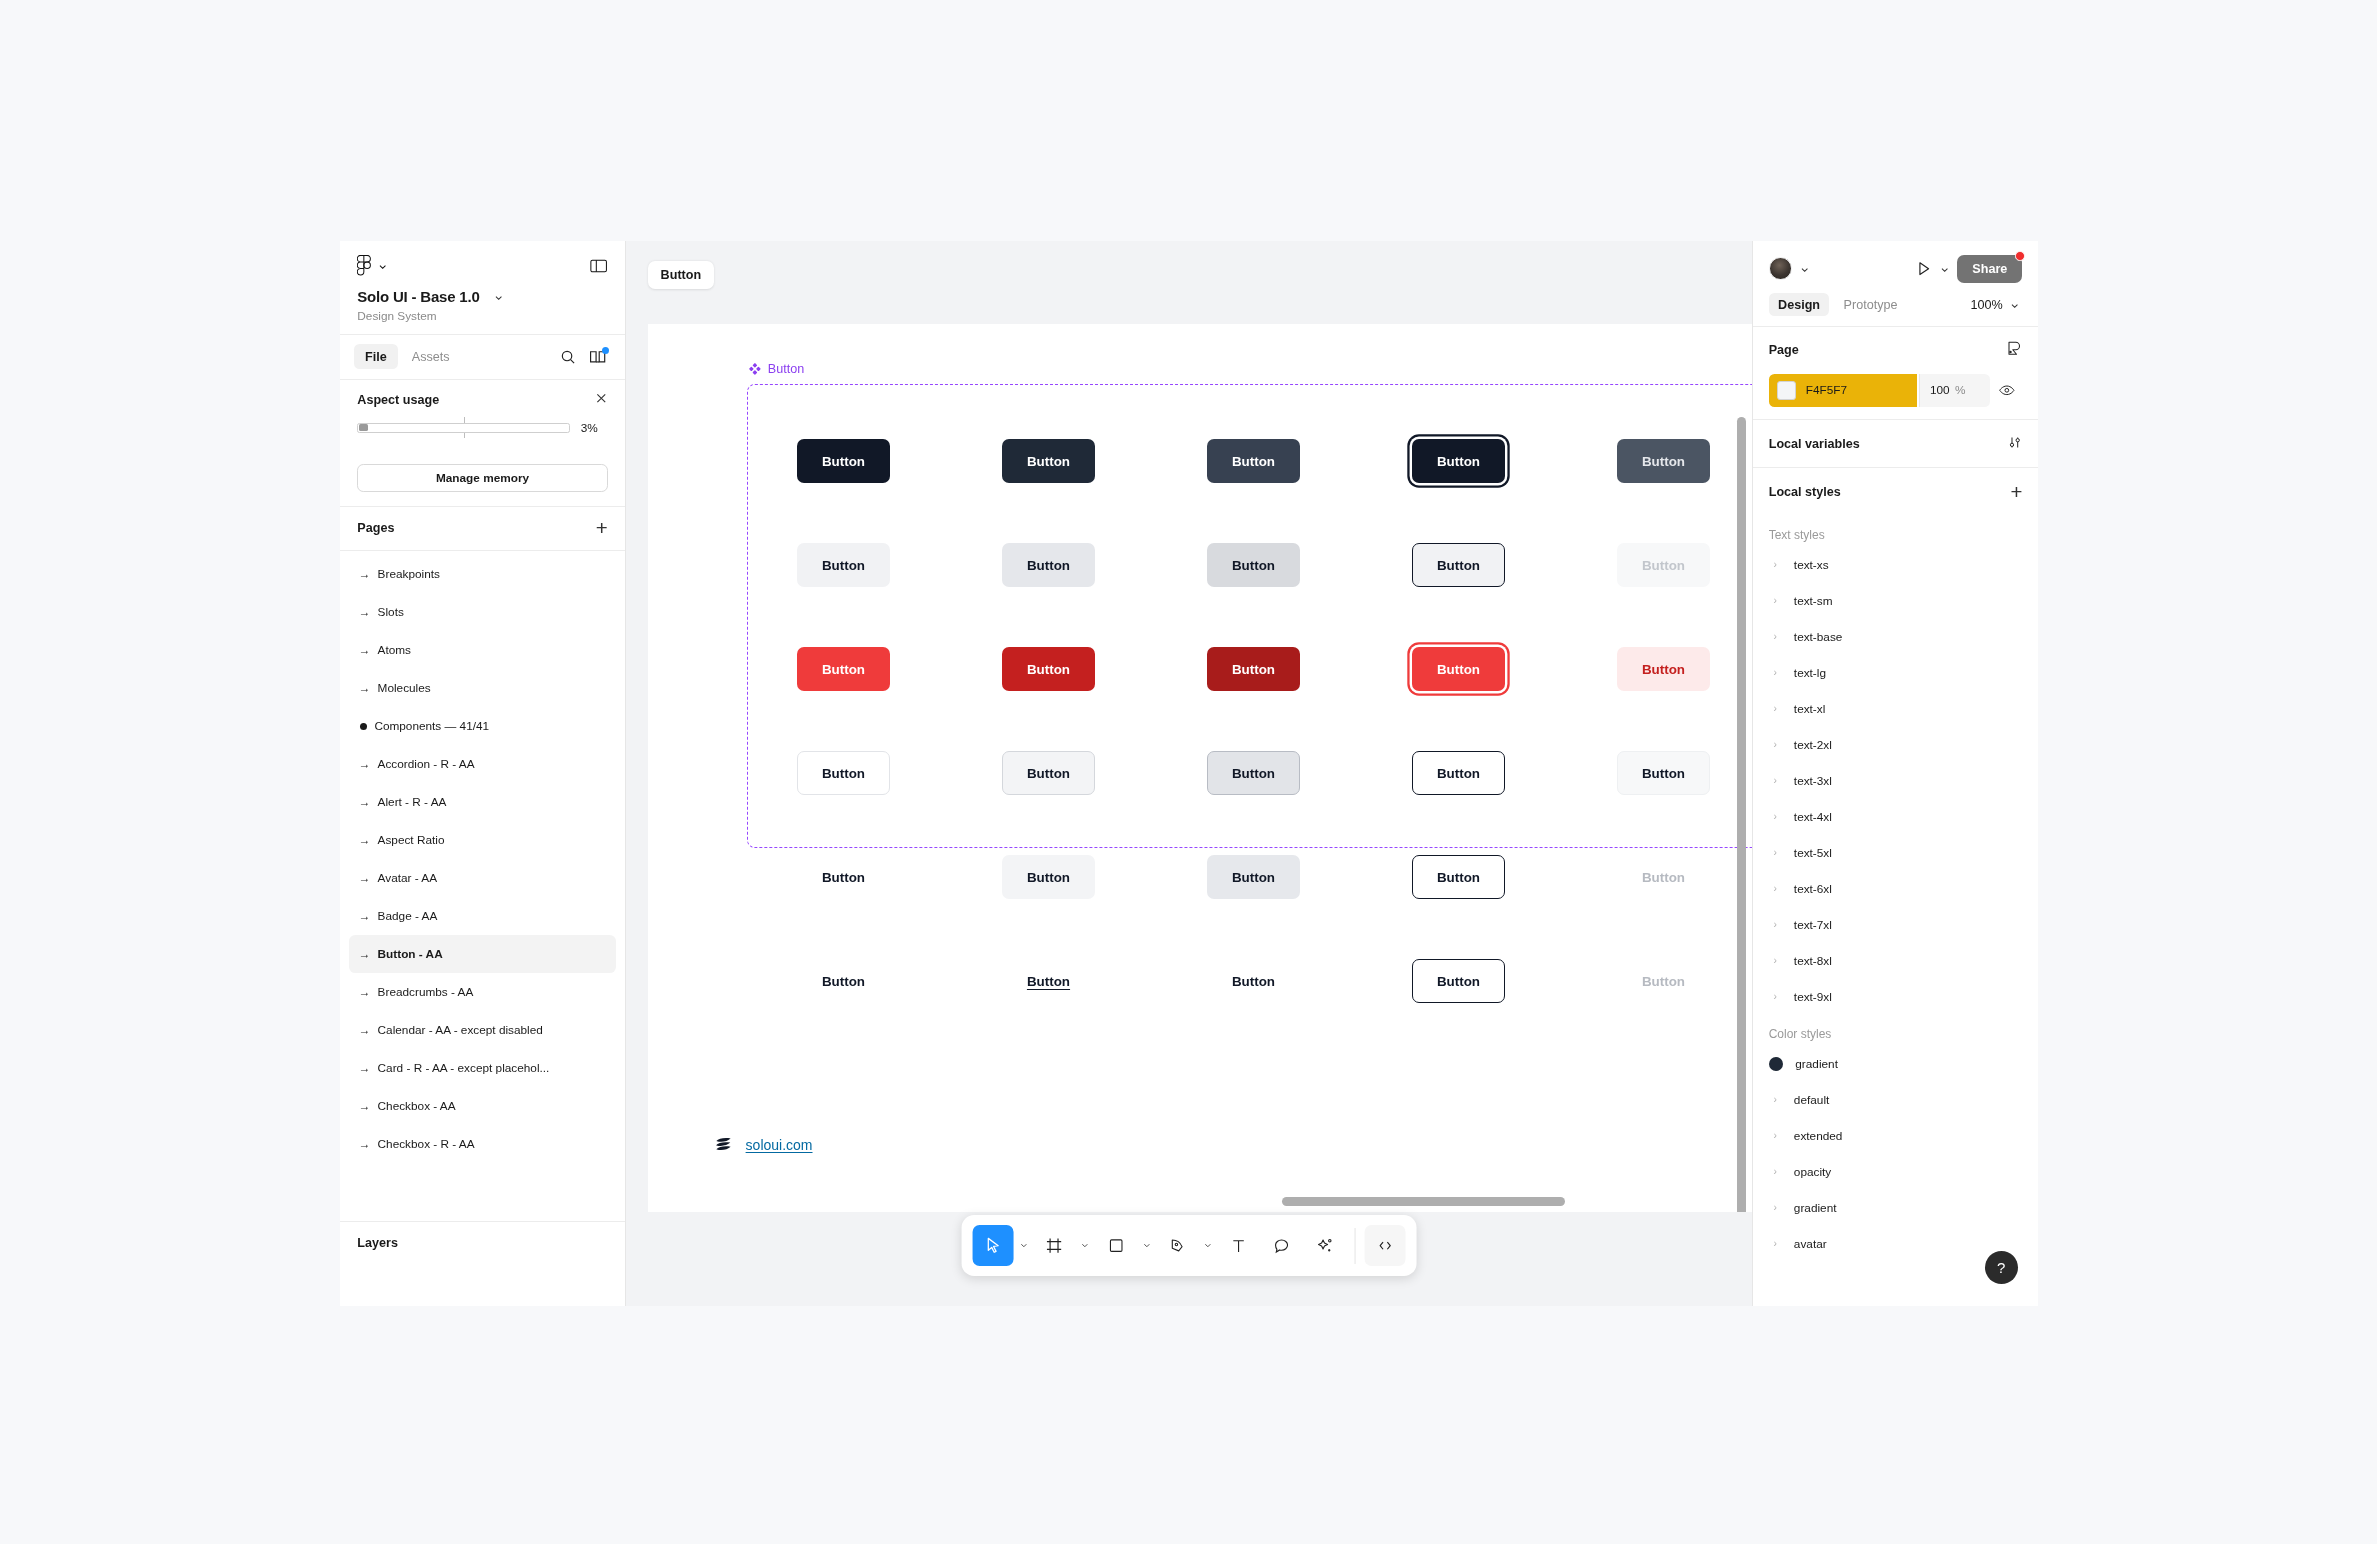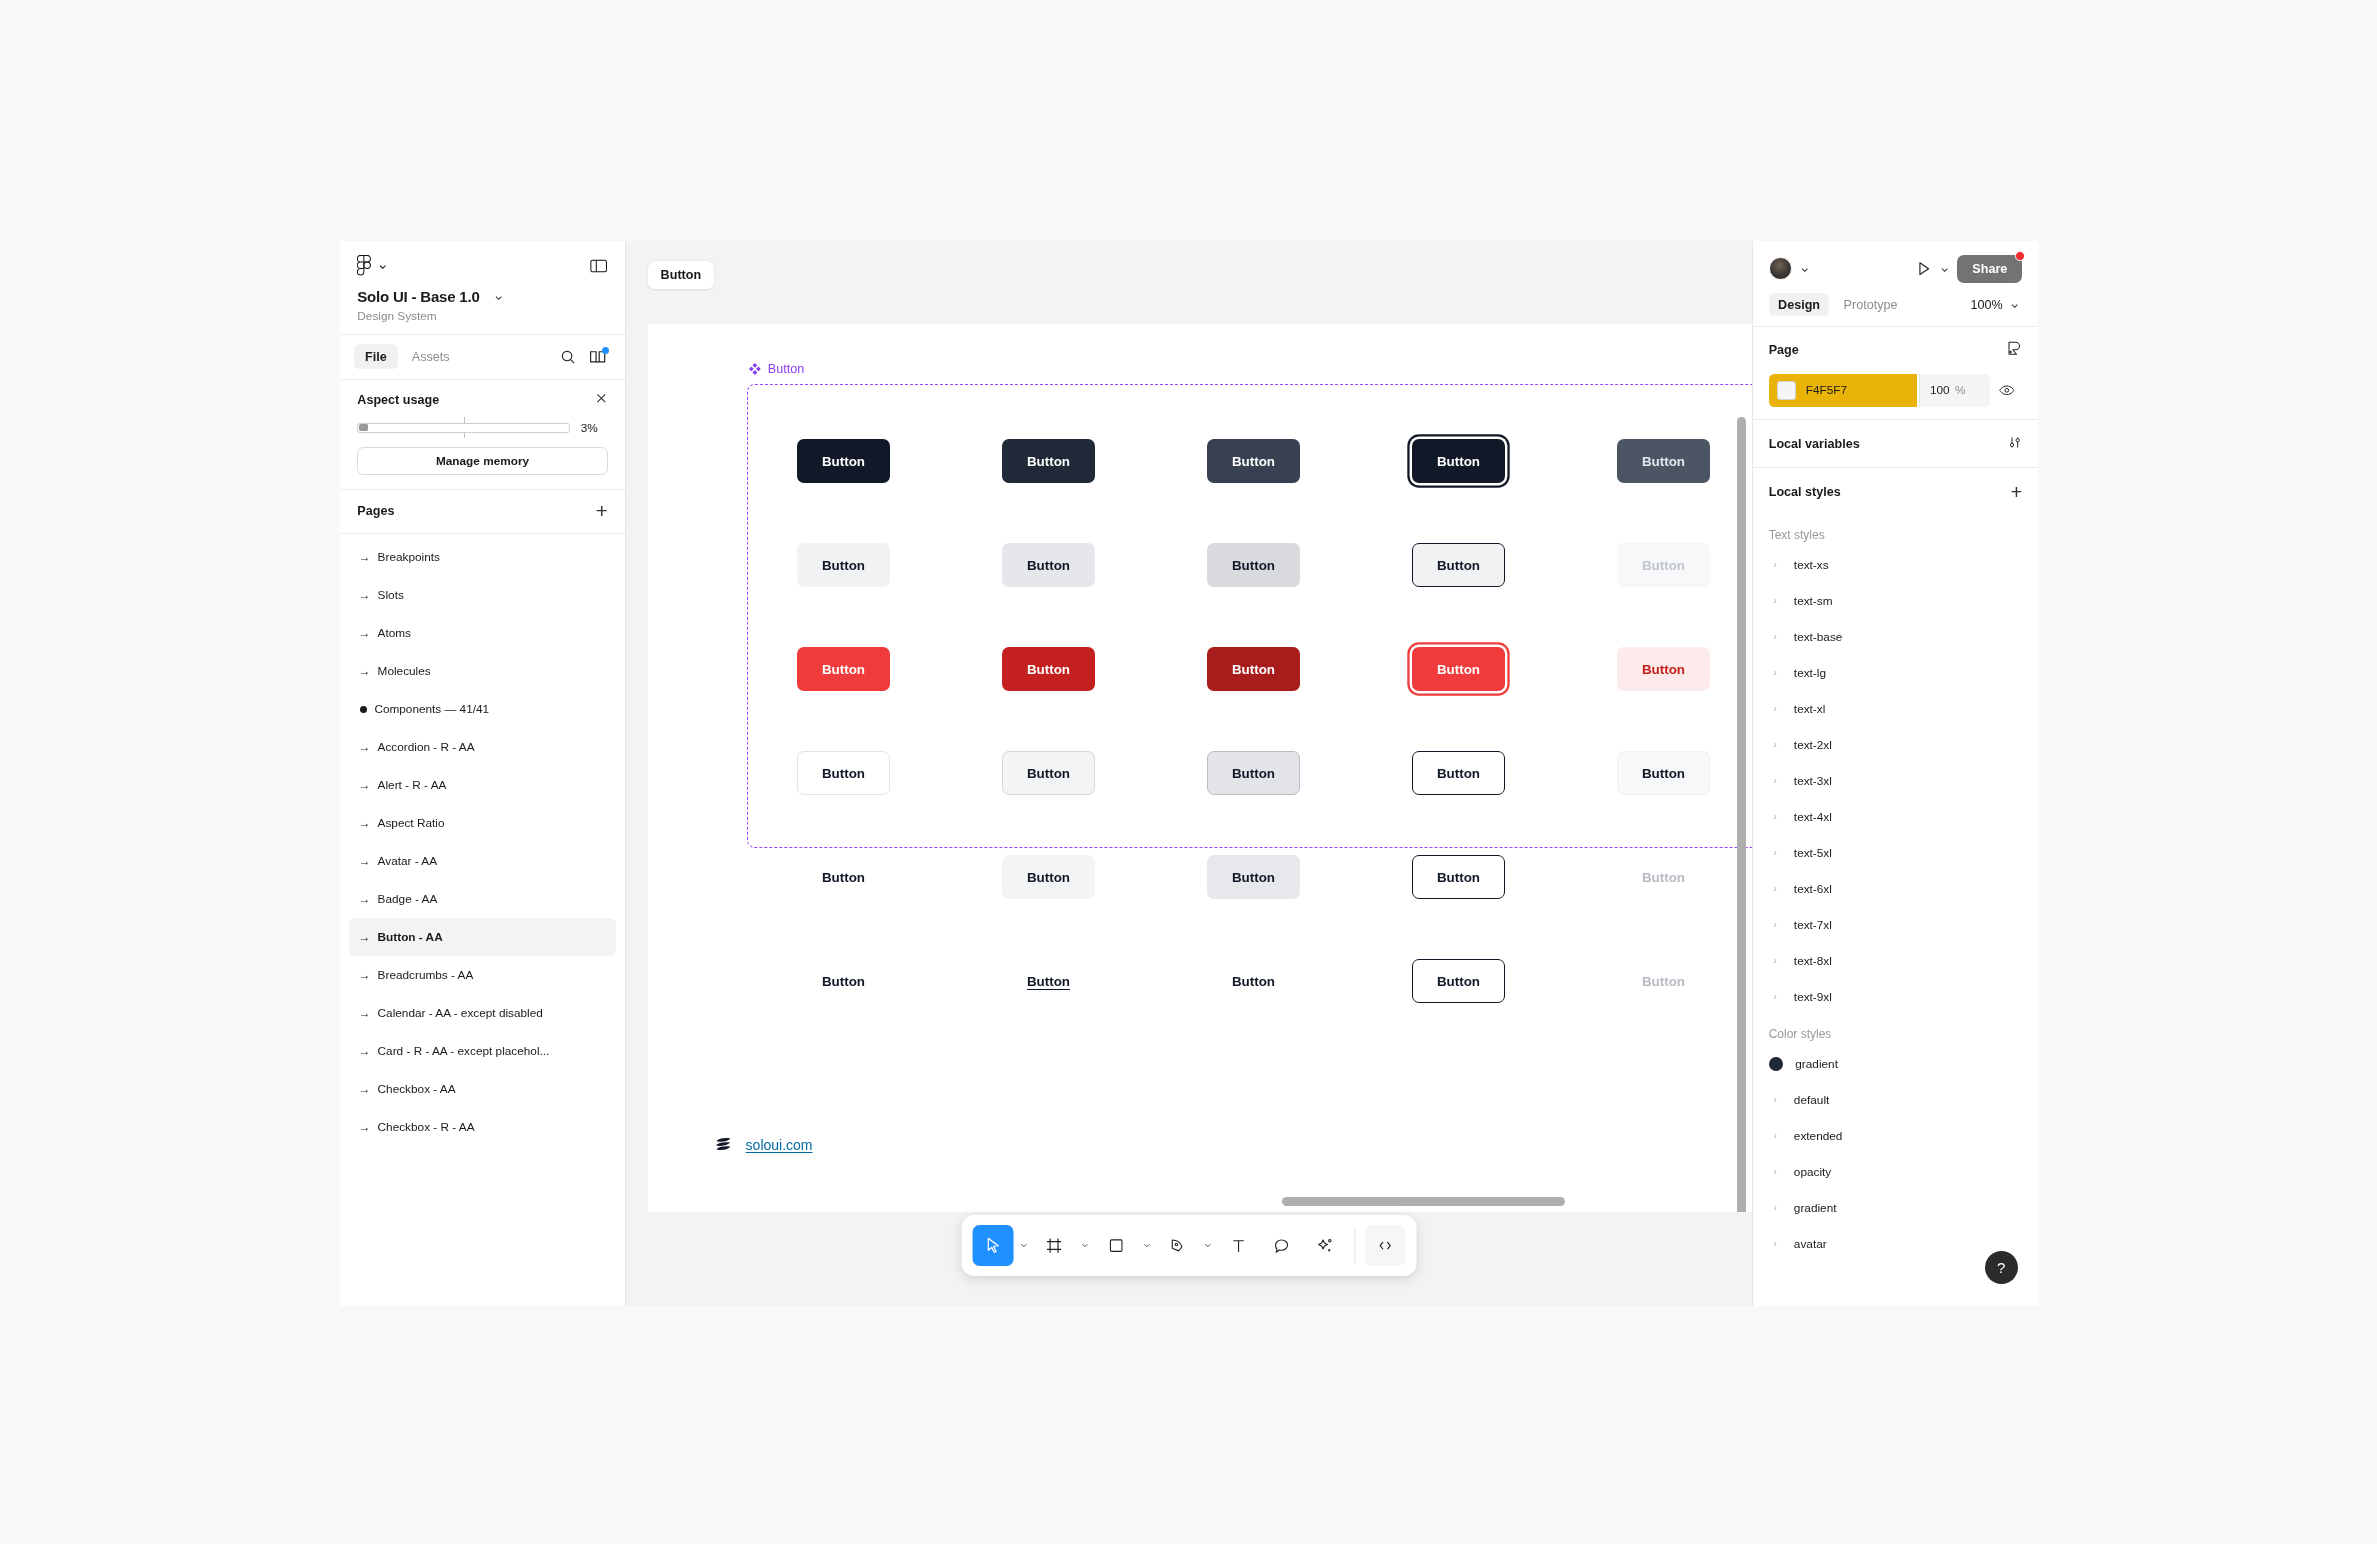--- a/index.html
+++ b/index.html
@@ -73,21 +73,21 @@
   .mem-track {
     position: relative;
     flex: 1; height: 10.2px; border: 0.8px solid #cfcfcf; border-radius: 2.4px; background: #fff;
   }
   .mem-fill { position:absolute; left:0.8px; top:0.8px; bottom:0.8px; width: 8.6px; background: #9a9a9a; border-radius: 1.6px; }
   .mem-tick { position:absolute; left: 50%; width:0.8px; background:#bdbdbd; }
   .mem-tick.t1 { top:-6.3px; height:5.5px; }
   .mem-tick.t2 { bottom:-6.3px; height:5.5px; }
   .mem-pct { font-size: 11.8px; color: #1a1a1a; font-weight: 400; width: 27px; }
   .manage-btn {
-    margin-top: 12px; width: 100%; height: 28px;
+    margin-top: 29px; width: 100%; height: 28px;
     border: 0.8px solid #d9d9d9; border-radius: 6.3px; background: #fff;
     font-size: 11.8px; font-weight: 700; color: #1a1a1a;
     display: flex; align-items: center; justify-content: center;
   }
 
   
   .pages-head {
     height: 44px; display:flex; align-items:center; justify-content: space-between;
     padding: 0 17.3px; border-bottom: 0.8px solid #ececec;
   }
@@ -438,20 +438,21 @@
         <div class="page-item">
           <span class="arrow">→</span>
           <span>Checkbox  - AA</span>
         </div>
         <div class="page-item">
           <span class="arrow">→</span>
           <span>Checkbox - R - AA</span>
         </div>
       </div>
 
+    <div class="layers-head">Layers</div>
   </aside>
 
   <main id="canvas-area">
     <div id="canvas-topbar">
       <div class="frame-chip">Button</div>
     </div>
 
     <div id="canvas-surface">
       <div class="comp-label">
         <span class="diamond-icon">

